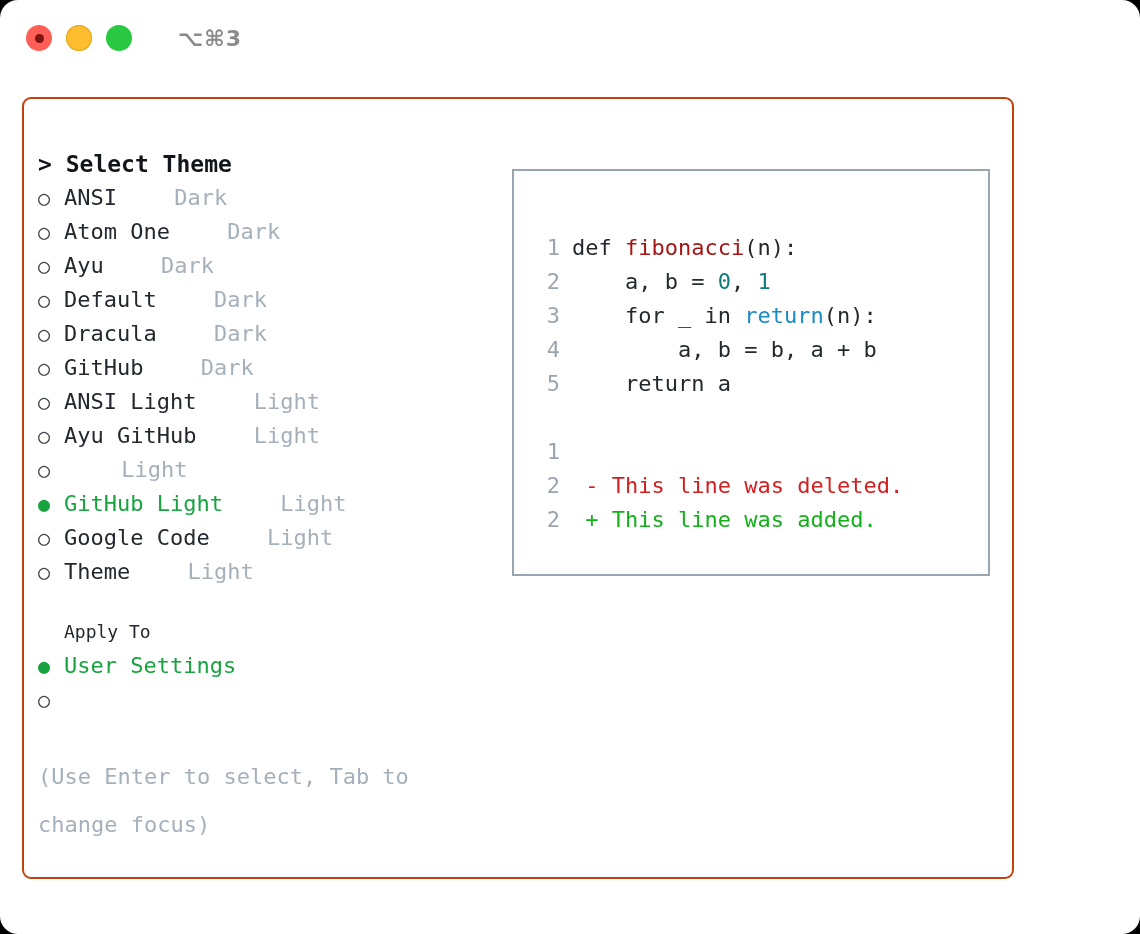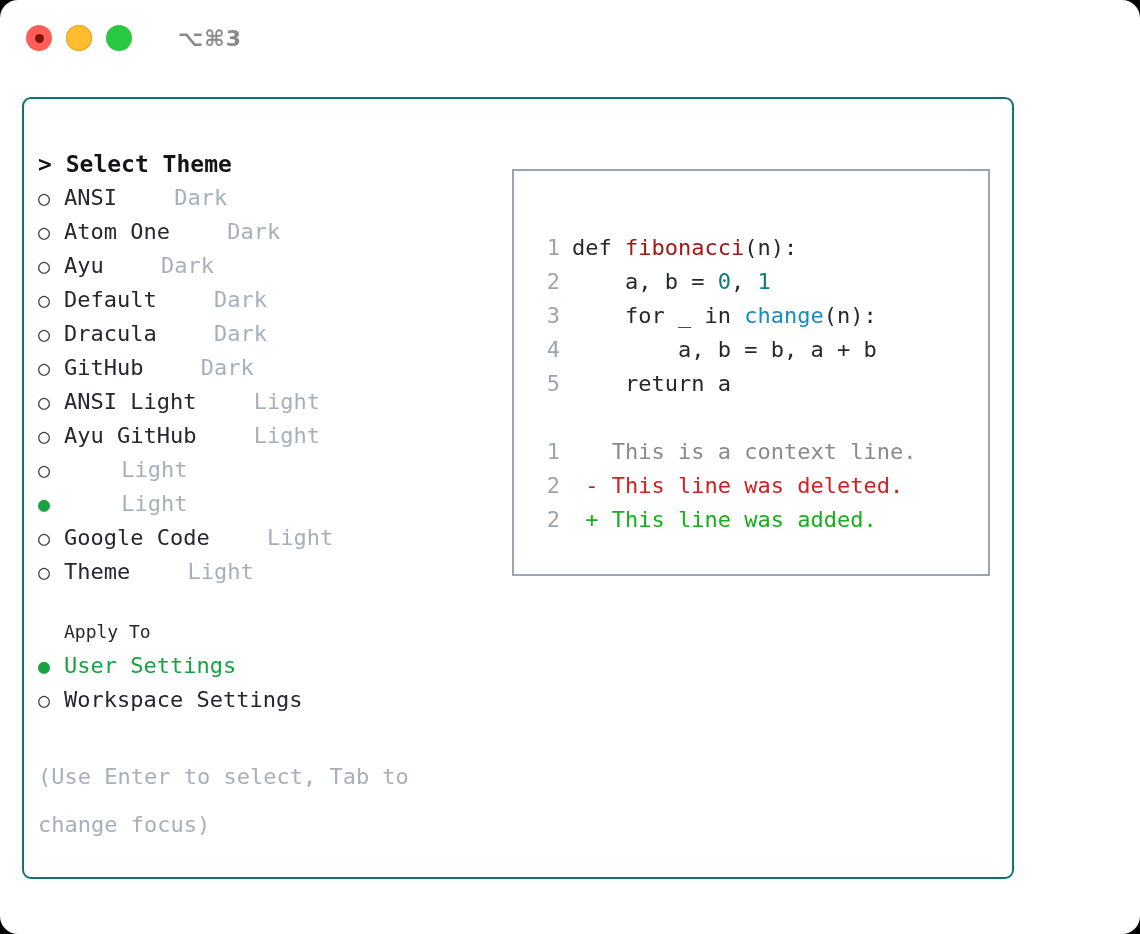--- a/index.html
+++ b/index.html
@@ -68,21 +68,21 @@
     font-family: "DejaVu Sans", "Liberation Sans", sans-serif;
   }
 
   
   .panel {
     position: absolute;
     left: 22px;
     top: 97px;
     width: 992px;
     height: 782px;
-    border: 2px solid #0f766e;
+    border: 2px solid #c2410c;
     border-radius: 9px;
     background: #ffffff;
   }
 
   .panel-inner {
     position: absolute;
     left: 0; top: 0;
     width: 100%;
     height: 100%;
     display: flex;
@@ -220,52 +220,52 @@
         <div class="opt-list" id="theme-list">
             <div class="opt-row"><span class="bullet">○</span><span class="opt-label">ANSI</span><span class="opt-tag"> Dark</span></div>
             <div class="opt-row"><span class="bullet">○</span><span class="opt-label">Atom One</span><span class="opt-tag"> Dark</span></div>
             <div class="opt-row"><span class="bullet">○</span><span class="opt-label">Ayu</span><span class="opt-tag"> Dark</span></div>
             <div class="opt-row"><span class="bullet">○</span><span class="opt-label">Default</span><span class="opt-tag"> Dark</span></div>
             <div class="opt-row"><span class="bullet">○</span><span class="opt-label">Dracula</span><span class="opt-tag"> Dark</span></div>
             <div class="opt-row"><span class="bullet">○</span><span class="opt-label">GitHub</span><span class="opt-tag"> Dark</span></div>
             <div class="opt-row"><span class="bullet">○</span><span class="opt-label">ANSI Light</span><span class="opt-tag"> Light</span></div>
             <div class="opt-row"><span class="bullet">○</span><span class="opt-label">Ayu GitHub</span><span class="opt-tag"> Light</span></div>
             <div class="opt-row"><span class="bullet">○</span><span class="opt-tag"> Light</span></div>
-            <div class="opt-row selected"><span class="bullet sel">●</span><span class="opt-tag"> Light</span></div>
+            <div class="opt-row selected"><span class="bullet sel">●</span><span class="opt-label">GitHub Light</span><span class="opt-tag"> Light</span></div>
             <div class="opt-row"><span class="bullet">○</span><span class="opt-label">Google Code</span><span class="opt-tag"> Light</span></div>
             <div class="opt-row"><span class="bullet">○</span><span class="opt-label">Theme</span><span class="opt-tag"> Light</span></div>
           </div>
 
         <div class="spacer-16"></div>
 
         <div class="apply-head">Apply To</div>
 
         <div class="opt-list" id="apply-list">
             <div class="opt-row selected"><span class="bullet sel">●</span><span class="opt-label">User Settings</span></div>
-            <div class="opt-row"><span class="bullet">○</span><span class="opt-label">Workspace Settings</span></div>
+            <div class="opt-row"><span class="bullet">○</span></div>
           </div>
 
         <div class="spacer-30"></div>
 
         <div class="hint">(Use Enter to select, Tab to change focus)</div>
       </div>
 
       <div class="right-col">
 
         <div class="preview-box">
           <div id="code-block">
               <div class="code-line"><span class="ln">1</span><span class="code-text">def </span><span class="tok-fn">fibonacci</span><span class="code-text">(n):</span></div>
               <div class="code-line"><span class="ln">2</span><span class="code-text">    a, b = </span><span class="tok-num">0</span><span class="code-text">, </span><span class="tok-num">1</span></div>
-              <div class="code-line"><span class="ln">3</span><span class="code-text">    for _ in </span><span class="tok-bi">change</span><span class="code-text">(n):</span></div>
+              <div class="code-line"><span class="ln">3</span><span class="code-text">    for _ in </span><span class="tok-bi">return</span><span class="code-text">(n):</span></div>
               <div class="code-line"><span class="ln">4</span><span class="code-text">        a, b = b, a + b</span></div>
               <div class="code-line"><span class="ln">5</span><span class="code-text">    return a</span></div>
             </div>
           <div class="blank-line"></div>
           <div id="diff-block">
-              <div class="code-line"><span class="ln">1</span><span class="diff-ctx">   This is a context line.</span></div>
+              <div class="code-line"><span class="ln">1</span></div>
               <div class="code-line"><span class="ln">2</span><span class="diff-del"> - This line was deleted.</span></div>
               <div class="code-line"><span class="ln">2</span><span class="diff-add"> + This line was added.</span></div>
             </div>
         </div>
       </div>
 
     </div>
   </div>
 </div>
 

